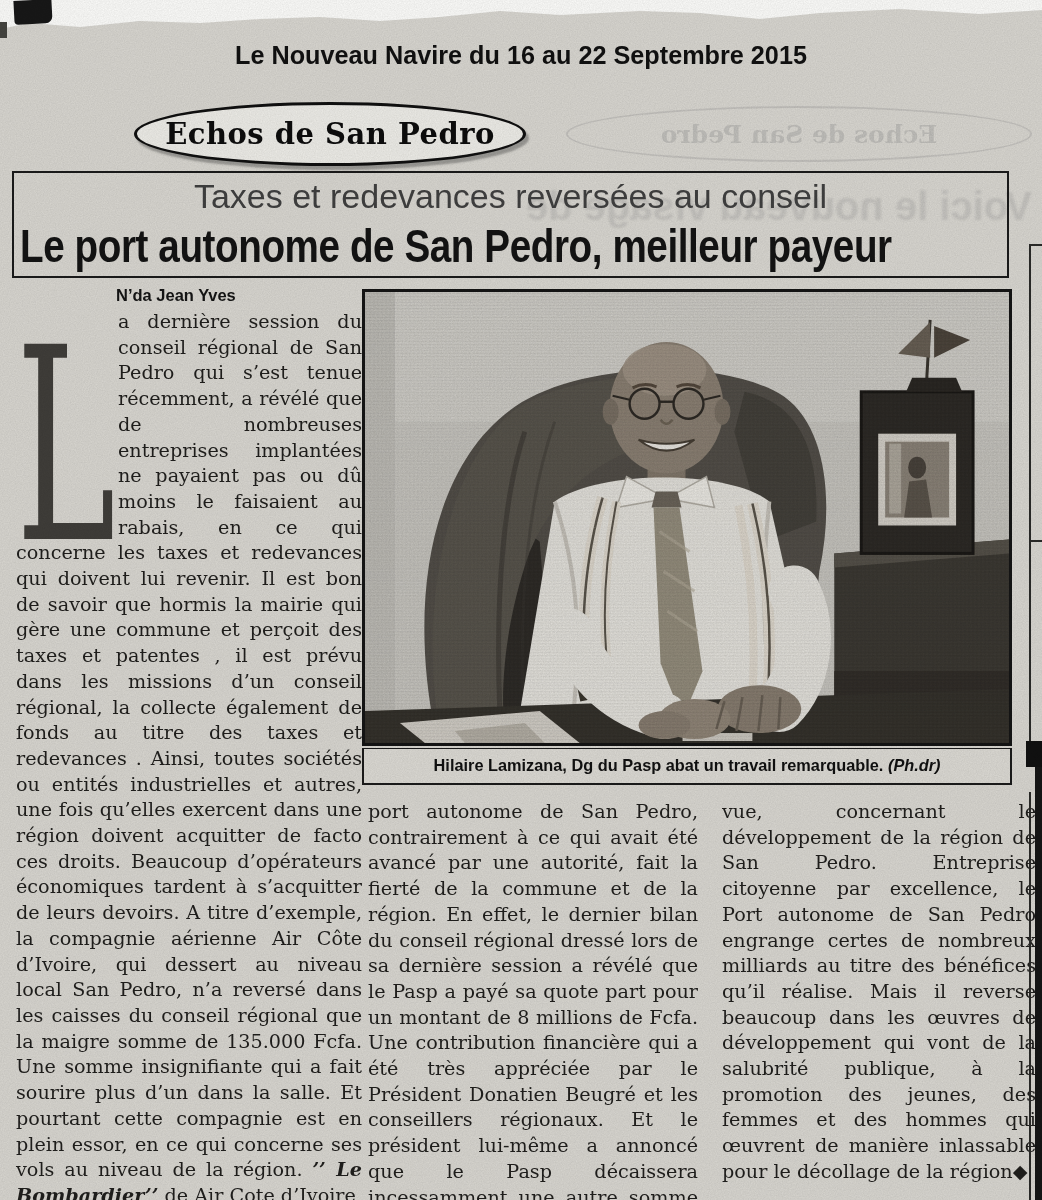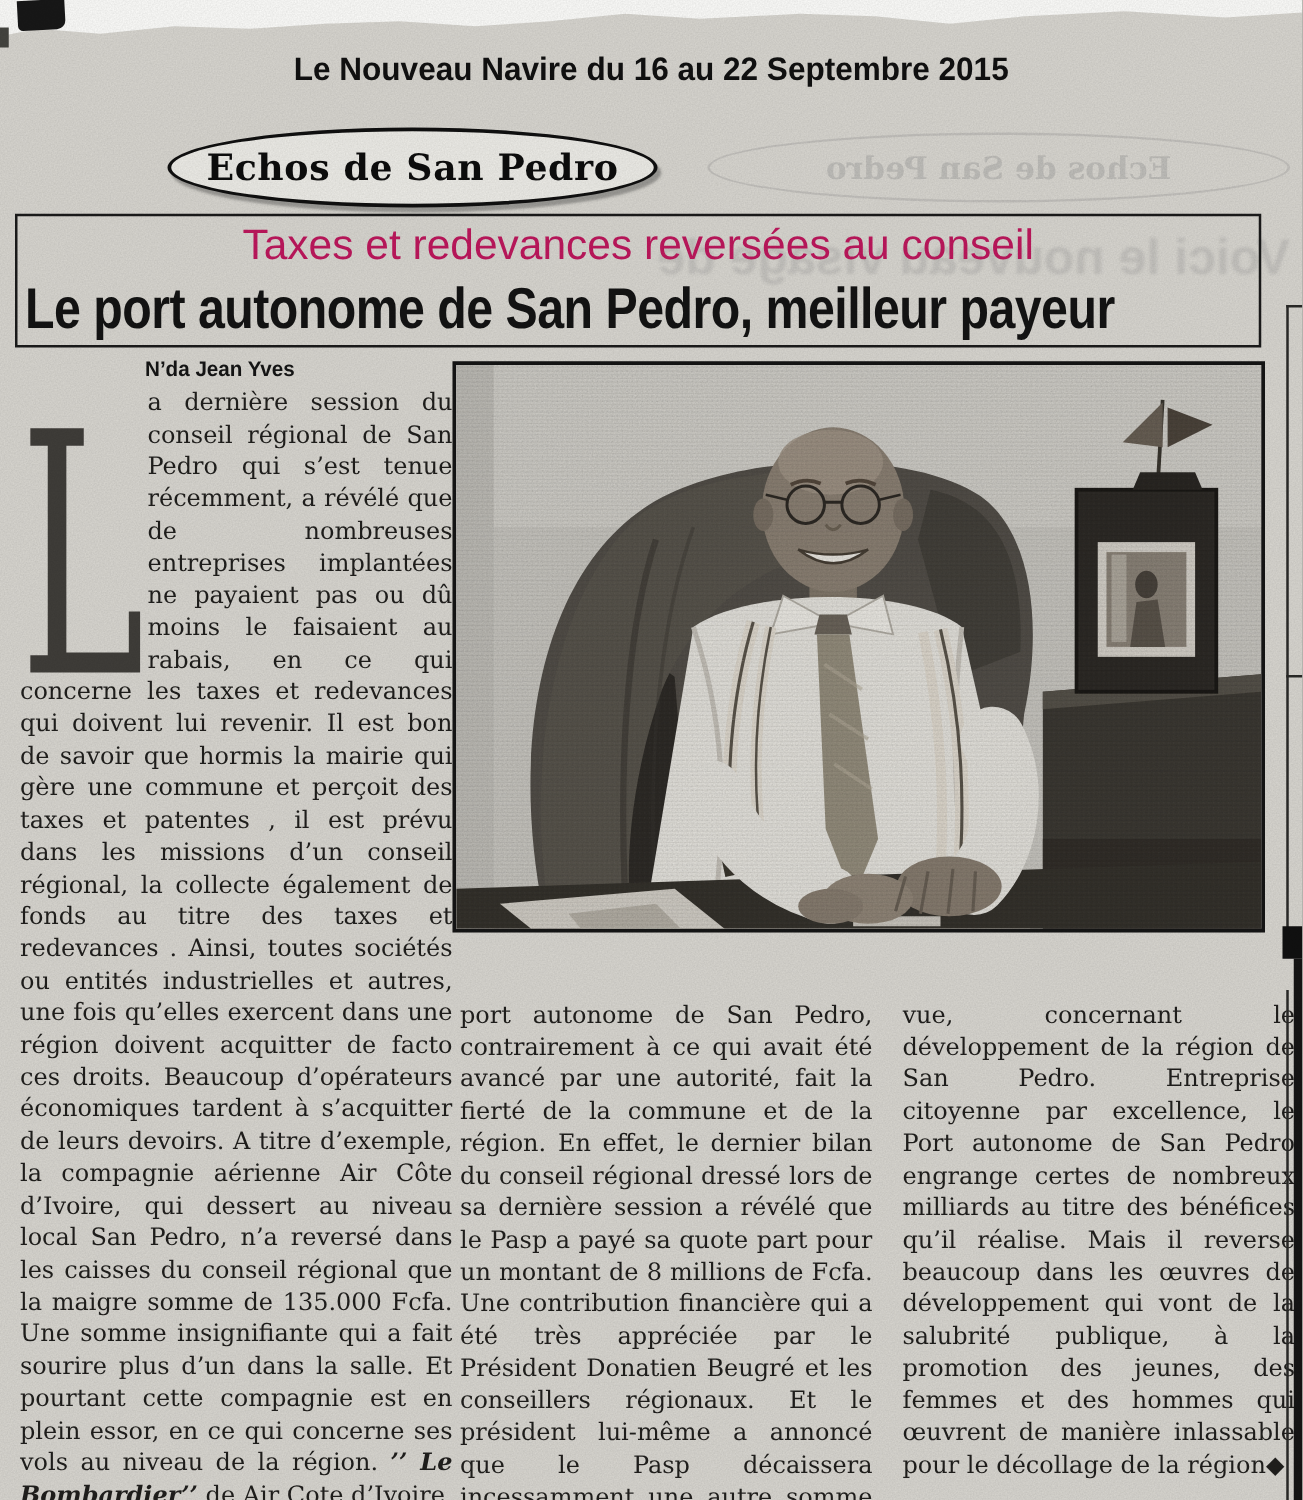--- a/index.html
+++ b/index.html
@@ -29,21 +29,21 @@
   
   .banner-oval{position:absolute;z-index:2;left:134px;top:102px;width:386px;height:58px;
     border:3px solid #101010;border-radius:50%;background:#edece7;
     box-shadow:3px 4px 2px rgba(40,40,40,.35);display:flex;align-items:center;justify-content:center;}
   .banner-oval span{font-family:"DejaVu Serif",serif;font-weight:700;font-size:29px;color:#0d0d0d;
     letter-spacing:.5px;}
   
   .headline-box{position:absolute;z-index:2;left:12px;top:171px;width:997px;height:107px;
     border:2px solid #1b1b1b;box-sizing:border-box;}
   .kicker{position:absolute;top:4px;left:0;width:100%;text-align:center;
-    font-family:"Liberation Sans",sans-serif;font-size:34px;font-weight:400;color:#be185d;}
+    font-family:"Liberation Sans",sans-serif;font-size:34px;font-weight:400;color:#404040;}
   .headline{position:absolute;bottom:3px;left:6px;font-family:"Liberation Sans",sans-serif;
     font-size:46px;font-weight:700;color:#141414;white-space:nowrap;
     transform:scaleX(.84);transform-origin:left bottom;letter-spacing:-.5px;}
   
   .byline{position:absolute;z-index:2;left:116px;top:286px;font-family:"Liberation Sans",sans-serif;
     font-weight:700;font-size:17px;color:#151515;transform:scaleX(.97);transform-origin:left top;}
   
   .bodycol{position:absolute;z-index:2;text-align:justify;font-size:19.2px;line-height:25.7px;
     overflow:hidden;color:#201f1d;}
   #col1{left:16px;top:309px;width:346px;height:891px;}
@@ -212,20 +212,23 @@
         <path d="M360,410 L352,438 M378,406 L372,440 M398,404 L394,440 M416,406 L414,438" stroke="#6a6156" stroke-width="2.5" fill="none"></path>
         <ellipse cx="300" cy="434" rx="26" ry="14" fill="#8a7f72"></ellipse>
       </g>
 
       <rect x="0" y="0" width="645" height="452" fill="url(#dots)" opacity="0.5"></rect>
       <rect x="0" y="0" width="645" height="452" fill="url(#scanlines)" opacity="0.6"></rect>
       <rect x="0" y="0" width="645" height="452" filter="url(#pgrain)" opacity="0.16"></rect>
     </svg>
   </div>
 
+  <div class="caption-box">
+    <span class="cap"><span>Hilaire Lamizana, Dg du Pasp abat un travail remarquable. </span><span class="it">(Ph.dr)</span></span>
+  </div>
 
   <div id="col2" class="bodycol">port autonome de San Pedro, contrairement à ce qui avait été avancé par une autorité, fait la fierté de la commune et de la région. En effet, le dernier bilan du conseil régional dressé lors de sa dernière session a révélé que le Pasp a payé sa quote part pour un montant de 8 millions de Fcfa. Une contribution financière qui a été très appréciée par le Président Donatien Beugré et les conseillers régionaux. Et le président lui-même a annoncé que le Pasp décaissera incessamment une autre somme pour la collectivité qu’il dirige. Hilaire Lamizana et Donation Beugré ont la même convergence de</div>
   <div id="col3" class="bodycol">vue, concernant le développement de la région de San Pedro. Entreprise citoyenne par excellence, le Port autonome de San Pedro engrange certes de nombreux milliards au titre des bénéfices qu’il réalise. Mais il reverse beaucoup dans les œuvres de développement qui vont de la salubrité publique, à la promotion des jeunes, des femmes et des hommes qui œuvrent de manière inlassable pour le décollage de la région◆</div>
 
   <div class="edge" id="edge-line-a"></div>
   <div class="edge" id="edge-tick-a"></div>
   <div class="edge" id="edge-tick-b"></div>
   <div class="edge" id="edge-corner"></div>
   <div class="edge" id="edge-bar"></div>
   <div class="edge" id="edge-line-b"></div>

